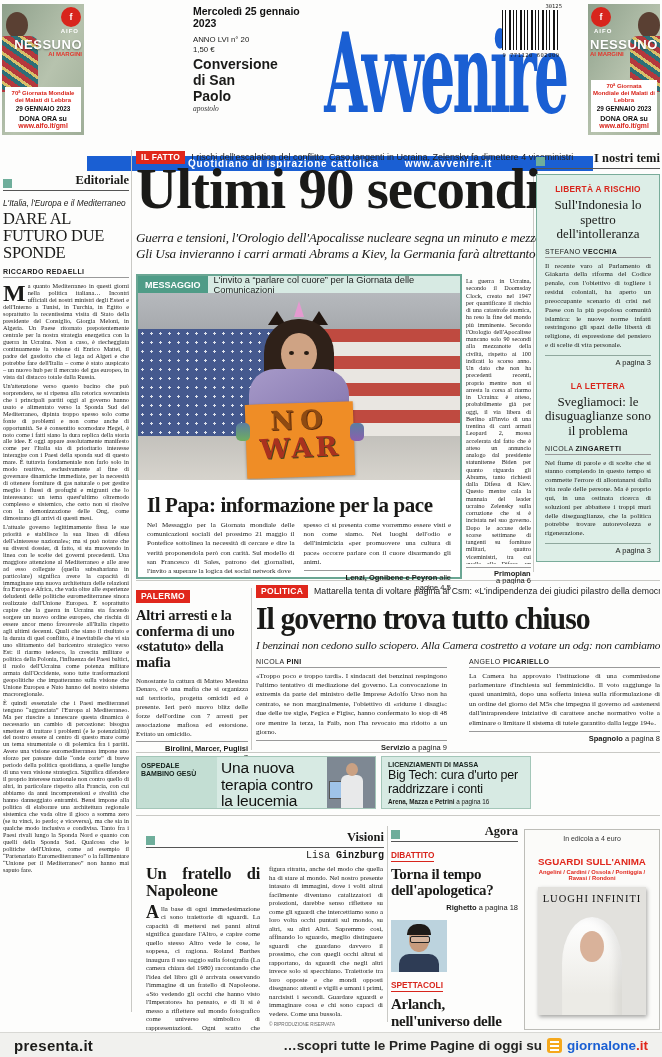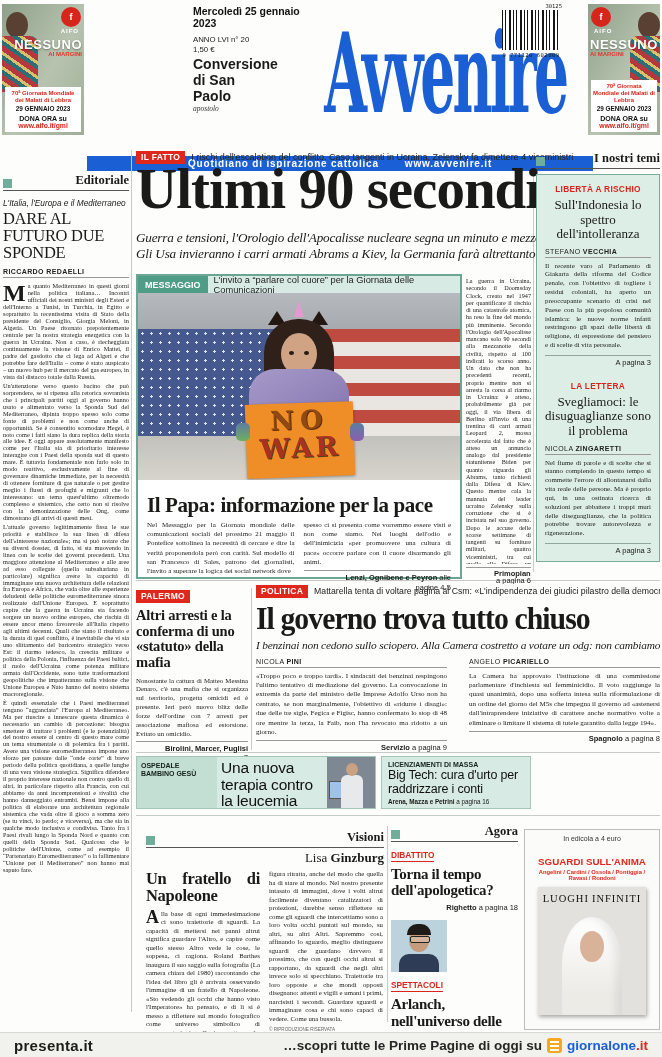--- a/index.html
+++ b/index.html
@@ -133,21 +133,21 @@
   .b1 .lab{width:72px;background:#c3ded3;padding:5px 4px;}
   .b1 .mid{flex:1;padding:3px 4px;}
   .b1 .bttl{font-size:15.5px;}
   .b1 .ph{width:48px;background:#7e8893;position:relative;}
   .b1 .ph .coat{position:absolute;left:14px;top:18px;width:22px;height:35px;border-radius:6px 6px 0 0;background:#e8e9ea;}
   .b1 .ph .hd{position:absolute;left:19px;top:6px;width:12px;height:13px;border-radius:50%;background:#caa183;}
   .b1 .ph .scr{position:absolute;left:2px;top:24px;width:11px;height:16px;background:#9fc3e8;border:1px solid #555;}
   .b2{width:136px;padding:4px 6px;} .b3{width:136px;padding:4px 6px;}
   
   .visioni{position:absolute;left:146px;top:824px;width:238px;margin-top:6px;}
-  .visioni .byline{font-family:Liberation Serif, serif;font-size:13px;text-align:right;margin-top:2px;}
+  .visioni .byline{font-family:Liberation Mono, monospace;font-size:10px;text-align:right;margin-top:2px;}
   .viscols{display:flex;gap:9px;margin-top:4px;}
   .viscols .c{width:114px;font-size:6.8px;line-height:8.5px;height:186px;overflow:hidden;}
   .viscols .ttl{font-weight:bold;font-size:16.5px;line-height:1.05;letter-spacing:-.3px;margin-bottom:5px;}
   .viscols .cr{font-family:"Liberation Sans",sans-serif;font-size:4.6px;color:#666;margin-top:3px;}
   .agora{position:absolute;left:391px;top:824px;width:127px;}
   .agora .lbl{display:inline-block;color:#d8251c;font-family:"Liberation Sans",sans-serif;font-weight:bold;font-size:8.3px;
        border-bottom:1.5px solid #d8251c;padding-bottom:1px;margin-top:8px;}
   .agora .ttl{font-weight:bold;font-size:15px;line-height:1.08;letter-spacing:-.3px;margin-top:4px;}
   .agora .portrait{width:56px;height:52px;position:relative;background:#bcd3de;margin-top:8px;overflow:hidden;}
   .agora .portrait .sh{position:absolute;left:8px;bottom:-4px;width:40px;height:22px;border-radius:10px 10px 0 0;background:#2e3c55;}

